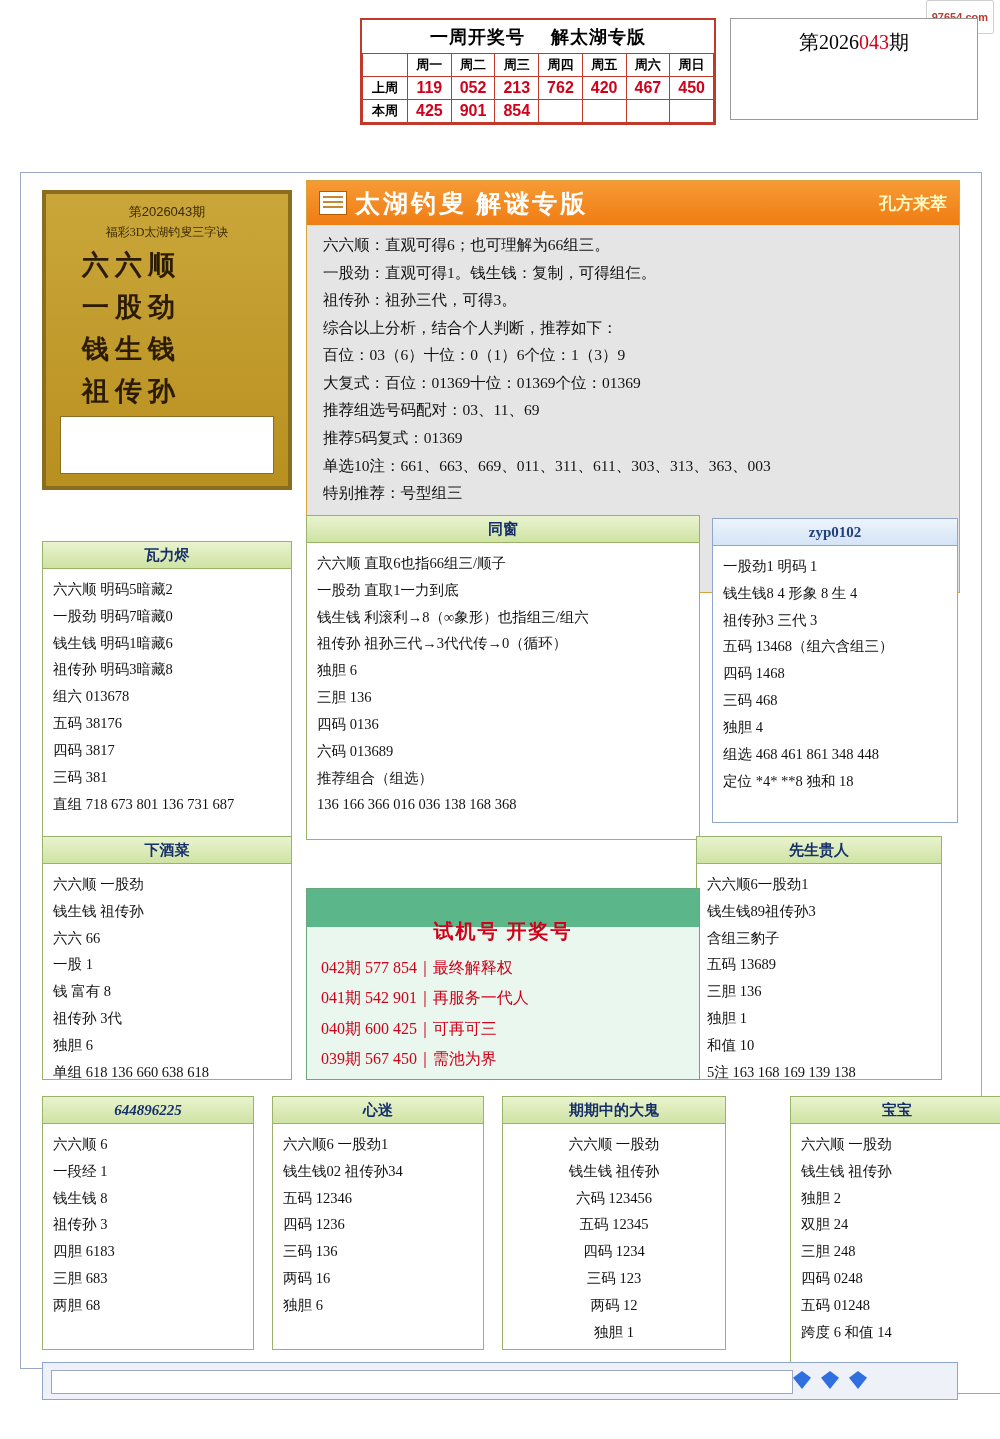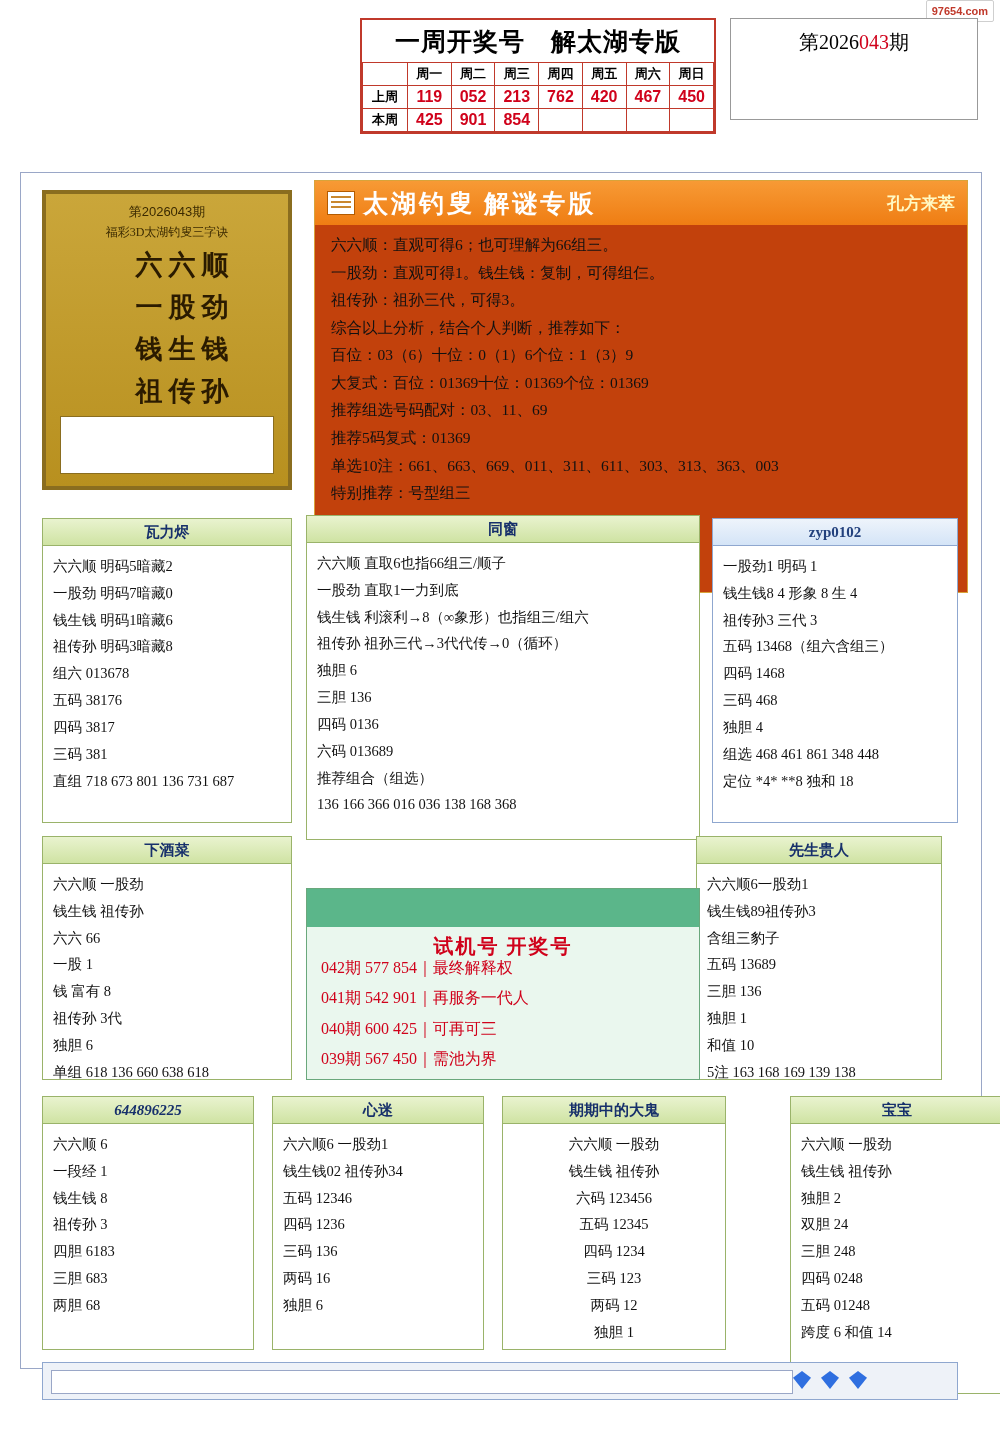--- a/index.html
+++ b/index.html
@@ -1,43 +1,43 @@
 <!DOCTYPE html>
 <html><head>
 <meta charset="utf-8">
 <style>
   html,body{margin:0;padding:0;background:#ffffff;}
   body{width:1000px;height:1439px;position:relative;font-family:"Liberation Sans","DejaVu Sans",sans-serif;color:#000;}
-  .wm{position:absolute;right:6px;top:0;border:1px solid #cfcfcf;background:#fff;color:#c0392b;font-size:11px;padding:4px 5px;border-radius:2px;}
+  .wm{position:absolute;right:6px;top:0;border:1px solid #cfcfcf;background:#fff;color:#c0392b;font-size:11px;padding:10px 5px;border-radius:2px;}
   .wm b{color:#c0392b;font-weight:bold;}
 
   
   .weekbox{position:absolute;left:360px;top:18px;width:352px;border:2px solid #c0392b;background:#fff;}
-  .weektitle{display:flex;justify-content:center;gap:26px;font-size:25px;font-weight:bold;padding:5px 0 4px;letter-spacing:1px;font-family:"Liberation Serif","DejaVu Serif",serif;}
+  .weektitle{display:flex;justify-content:center;gap:26px;font-size:18px;font-weight:bold;padding:5px 0 4px;letter-spacing:1px;font-family:"Liberation Serif","DejaVu Serif",serif;}
   table.wk{border-collapse:collapse;width:100%;}
   table.wk td{border:1px solid #c0392b;text-align:center;font-size:14px;padding:2px 0;font-weight:bold;}
   table.wk td.hd{font-size:13px;color:#000;font-weight:bold;}
   table.wk td.lb{font-size:13px;color:#000;width:44px;}
   table.wk td.num{color:#d0021b;font-size:16px;}
   .issuebox{position:absolute;left:730px;top:18px;width:246px;height:100px;border:1px solid #999;background:#fff;display:flex;align-items:flex-start;justify-content:center;}
   .issuebox .t{font-size:20px;margin-top:10px;font-family:"Liberation Serif","DejaVu Serif",serif;}
   .issuebox .t .r{color:#d0021b;}
 
   
   .frame{position:absolute;left:20px;top:172px;width:960px;height:1195px;border:1px solid #9aa7c7;background:#fff;}
 
   
   .poster{position:absolute;left:42px;top:190px;width:250px;height:300px;border:4px solid #8a6d1f;background:linear-gradient(#caa63a,#b8901f);box-sizing:border-box;}
   .poster .p1{text-align:center;font-size:13px;color:#3b2a00;margin-top:9px;}
   .poster .p2{text-align:center;font-size:12px;color:#3b2a00;margin-top:3px;font-family:"Liberation Serif","DejaVu Serif",serif;}
-  .poster .big{font-family:"Liberation Serif","DejaVu Serif",serif;color:#2b1b00;font-size:27px;font-weight:bold;letter-spacing:6px;margin:6px 0 0 36px;text-align:center;}
+  .poster .big{font-family:"Liberation Serif","DejaVu Serif",serif;color:#2b1b00;font-size:27px;font-weight:bold;letter-spacing:6px;margin:6px 0 0 36px;}
   .poster .white{position:absolute;left:14px;right:14px;bottom:12px;height:56px;background:#fff;border:1px solid #8a6d1f;}
 
   
-  .article{position:absolute;left:306px;top:180px;width:654px;height:413px;border:1px solid #d8a33a;background:#c2410c;box-sizing:border-box;margin-left:8px;}
+  .article{position:absolute;left:306px;top:180px;width:654px;height:413px;border:1px solid #d8a33a;background:#e5e5e5;box-sizing:border-box;}
   .artbar{height:44px;background:linear-gradient(#f79a35,#ef7d13);display:flex;align-items:center;padding:0 12px;}
   .artbar .doc{width:26px;height:22px;background:#fff;border:1px solid #b35b00;margin-right:8px;position:relative;}
   .artbar .doc:after{content:"";position:absolute;left:3px;top:4px;right:3px;height:2px;background:#c9882f;box-shadow:0 5px 0 #c9882f,0 10px 0 #c9882f;}
   .artbar .ttl{font-family:"Liberation Serif","DejaVu Serif",serif;font-size:25px;font-weight:bold;color:#fff;letter-spacing:3px;}
   .artbar .rt{margin-left:auto;color:#fff9c4;font-size:17px;font-family:"Liberation Serif","DejaVu Serif",serif;font-weight:bold;}
   .artbody{padding:6px 16px;font-family:"Liberation Serif","DejaVu Serif",serif;font-size:15.5px;line-height:1.78;color:#111;}
 
   
   .panel{position:absolute;border:1px solid #9ab36a;background:#fff;box-sizing:border-box;}
   .phead{height:26px;background:linear-gradient(#e9f3cf,#cfe3a3);border-bottom:1px solid #9ab36a;display:flex;align-items:center;justify-content:center;font-size:15px;font-weight:bold;font-family:"Liberation Serif","DejaVu Serif",serif;color:#17306b;}
@@ -136,21 +136,21 @@
     <div>综合以上分析，结合个人判断，推荐如下：</div>
     <div>百位：03（6）十位：0（1）6个位：1（3）9</div>
     <div>大复式：百位：01369十位：01369个位：01369</div>
     <div>推荐组选号码配对：03、11、69</div>
     <div>推荐5码复式：01369</div>
     <div class="nobr">单选10注：661、663、669、011、311、611、303、313、363、003</div>
     <div>特别推荐：号型组三</div>
   </div>
 </div>
 
-<div class="panel" style="left:42px;top:518px;width:250px;height:305px;">
+<div class="panel" style="left:42px;top:541px;width:250px;height:305px;">
   <div class="phead">瓦力烬</div>
   <div class="pbody">
     <div>六六顺 明码5暗藏2</div>
     <div>一股劲 明码7暗藏0</div>
     <div>钱生钱 明码1暗藏6</div>
     <div>祖传孙 明码3暗藏8</div>
     <div>组六 013678</div>
     <div>五码 38176</div>
     <div>四码 3817</div>
     <div>三码 381</div>
@@ -212,21 +212,21 @@
     <div>五码 13689</div>
     <div>三胆 136</div>
     <div>独胆 1</div>
     <div>和值 10</div>
     <div class="nobr">5注 163 168 169 139 138</div>
   </div>
 </div>
 
 <div class="greenbox">
   <div class="greenbar"></div>
-  <div class="greenhd" style="top:44px;">试机号 开奖号</div>
+  <div class="greenhd" style="top:29px;">试机号 开奖号</div>
   <div class="greenbody" style="padding-top:26px;">
     <div>042期 577  854｜最终解释权</div>
     <div>041期 542  901｜再服务一代人</div>
     <div>040期 600  425｜可再可三</div>
     <div>039期 567  450｜需池为界</div>
   </div>
 </div>
 
 <div class="panel" style="left:42px;top:1096px;width:212px;height:254px;">
   <div class="phead" style="font-style:italic;">644896225</div>

